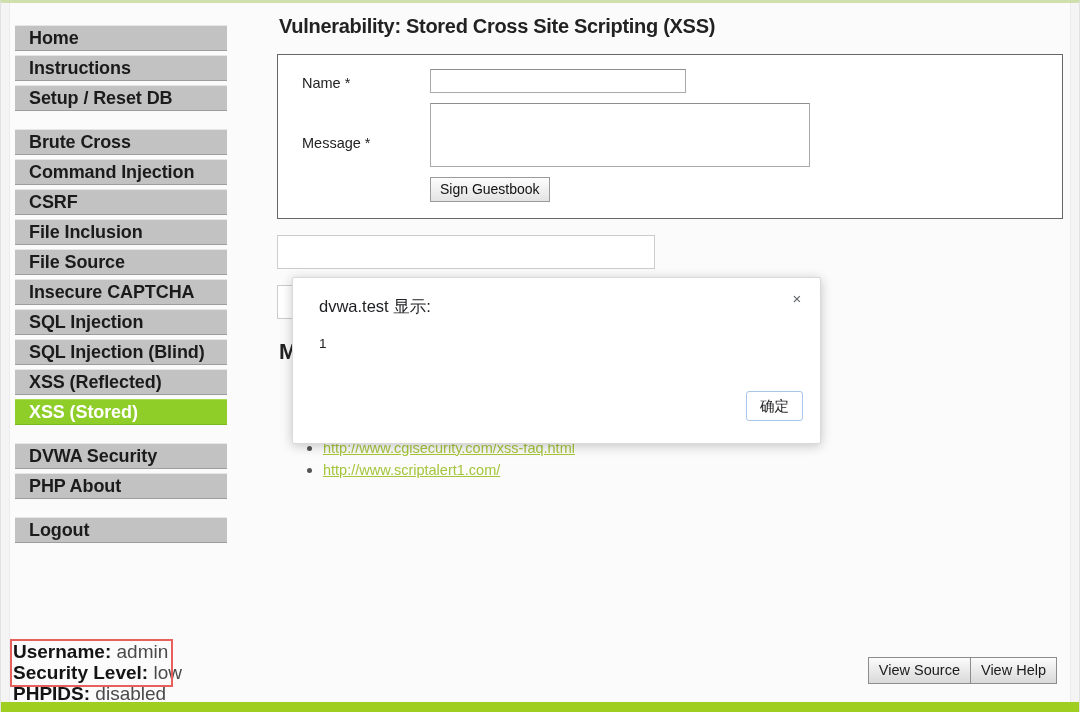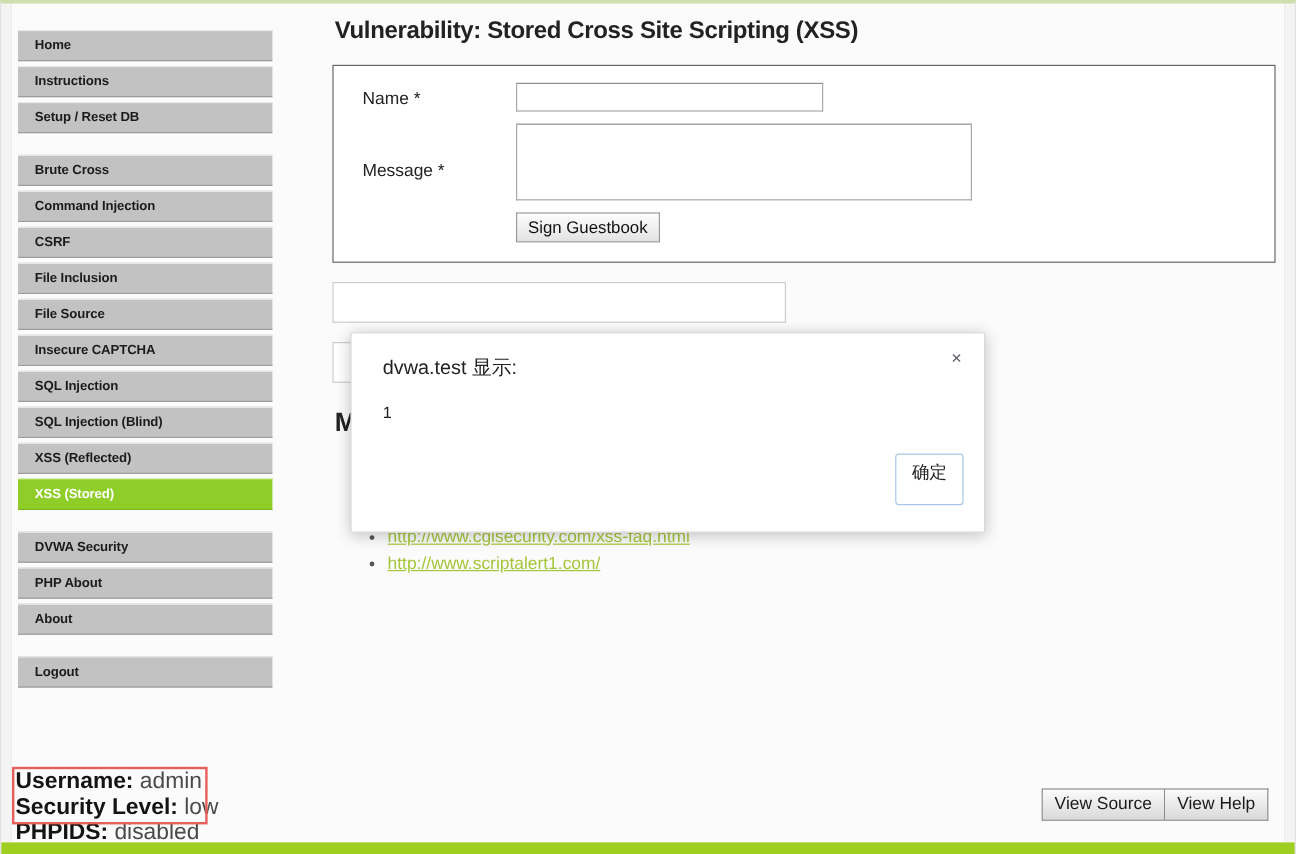--- a/index.html
+++ b/index.html
@@ -47,21 +47,21 @@
     width: 212px;
   }
   .nav-item {
     display: block;
     height: 26px;
     line-height: 25px;
     background: #c2c2c2;
     border-top: 1px solid #e6e6e6;
     border-bottom: 1px solid #9d9d9d;
     color: #1b1b1b;
-    font-size: 11px;
+    font-size: 18px;
     font-weight: bold;
     padding-left: 14px;
     margin-bottom: 4px;
     letter-spacing: -0.1px;
     text-decoration: none;
     cursor: pointer;
     white-space: nowrap;
   }
   .nav-item.active {
     background: #8fce28;
@@ -249,21 +249,21 @@
     font-size: 15px;
     color: #5f6368;
     cursor: pointer;
     user-select: none;
   }
   #modal-ok {
     position: absolute;
     right: 17px;
     bottom: 22px;
     min-width: 54px;
-    padding: 5px 13px 17px 13px;
+    padding: 5px 13px 4px 13px;
     background: #ffffff;
     border: 1px solid #a8c7e8;
     border-radius: 3px;
     font-family: "Liberation Sans", sans-serif;
     font-size: 14.5px;
     color: #202124;
     cursor: pointer;
   }
 </style>
 </head>
@@ -289,21 +289,20 @@
     <a class="nav-item">Insecure CAPTCHA</a>
     <a class="nav-item">SQL Injection</a>
     <a class="nav-item">SQL Injection (Blind)</a>
     <a class="nav-item">XSS (Reflected)</a>
     <a class="nav-item active">XSS (Stored)</a>
 
     <div class="nav-gap"></div>
 
     <a class="nav-item">DVWA Security</a>
     <a class="nav-item">PHP About</a>
-    <a class="nav-item">About</a>
 
     <div class="nav-gap"></div>
 
     <a class="nav-item">Logout</a>
   </nav>
 
   <div id="userinfo">
     <div class="row">
       <b>Username:</b>
       <span class="val">admin</span>

